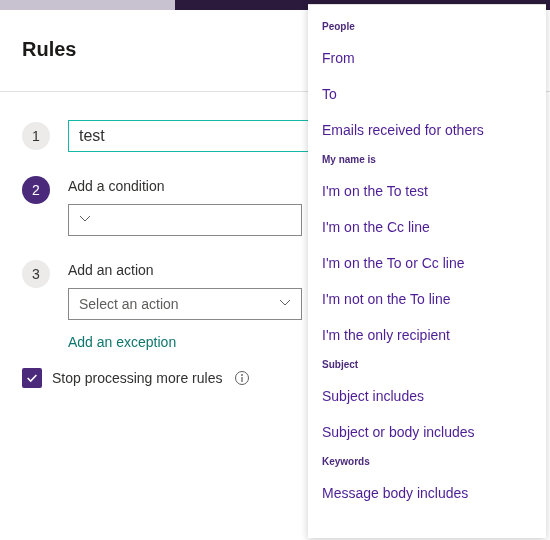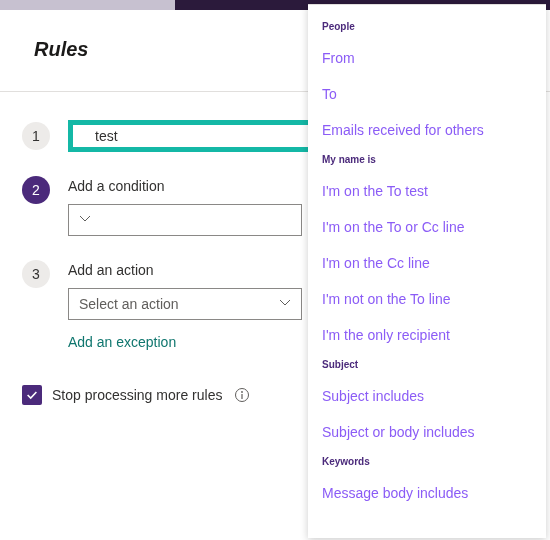--- a/index.html
+++ b/index.html
@@ -25,23 +25,22 @@
     height: 10px;
     background: #c7c1d0;
     margin-left: 0;
   }
   .content {
     padding: 20px 28px 0 22px;
   }
   h1.page-title {
     font-size: 20px;
     font-weight: 600;
-    margin: 8px 0 30px 12px;
+    margin: 8px 0 30px 0;
     color: #1b1a19;
-    font-style: italic;
   }
   .divider {
     border: none;
     border-top: 1px solid #e1dfdd;
     margin: 0 -28px 28px -22px;
   }
   .step {
     display: flex;
     align-items: flex-start;
     margin-bottom: 22px;
@@ -63,23 +62,23 @@
   .step-body { flex: 1; }
   .step-label {
     font-size: 14px;
     color: #323130;
     margin-bottom: 10px;
     margin-top: 4px;
   }
   .text-input {
     width: 100%;
     height: 32px;
-    padding: 4px 22px;
-    border: 5px solid #14b8a6;
-    font-size: 14px;
+    padding: 4px 10px;
+    border: 1px solid #14b8a6;
+    font-size: 16px;
     font-family: inherit;
     color: #323130;
     outline: none;
   }
   .select {
     width: 234px;
     height: 32px;
     border: 1px solid #8a8886;
     display: flex;
     align-items: center;
@@ -93,21 +92,21 @@
   .select svg { width: 12px; height: 12px; }
   .link-text {
     color: #0f766e;
     font-size: 14px;
     margin-top: 14px;
     cursor: pointer;
   }
   .stop-row {
     display: flex;
     align-items: center;
-    margin-top: 35px;
+    margin-top: 18px;
   }
   .checkbox {
     width: 20px;
     height: 20px;
     background: #4b2a7b;
     border-radius: 2px;
     display: flex;
     align-items: center;
     justify-content: center;
     margin-right: 10px;
@@ -140,21 +139,21 @@
   }
   .dropdown-header {
     font-weight: 600;
     color: #4b2a7b;
     padding: 6px 14px 8px 14px;
     font-size: 10px;
   }
   .dropdown-item {
     padding: 10px 14px;
     font-size: 14px;
-    color: #8b5cf6;
+    color: #4c1d95;
     cursor: pointer;
   }
   
   .dropdown-inner::-webkit-scrollbar { width: 10px; }
   .dropdown-inner::-webkit-scrollbar-track { background: #f3f2f1; }
   .dropdown-inner::-webkit-scrollbar-thumb { background: #c8c6c4; border-radius: 5px; }
 </style>
 </head>
 <body>
 
@@ -222,22 +221,22 @@
 
 <div class="dropdown">
   <div class="dropdown-inner" id="dropdown-inner">
 
   <div class="dropdown-header">People</div>
       <div class="dropdown-item">From</div>
       <div class="dropdown-item">To</div>
       <div class="dropdown-item">Emails received for others</div>
       <div class="dropdown-header">My name is</div>
       <div class="dropdown-item">I'm on the To test</div>
+      <div class="dropdown-item">I'm on the Cc line</div>
       <div class="dropdown-item">I'm on the To or Cc line</div>
-      <div class="dropdown-item">I'm on the Cc line</div>
       <div class="dropdown-item">I'm not on the To line</div>
       <div class="dropdown-item">I'm the only recipient</div>
       <div class="dropdown-header">Subject</div>
       <div class="dropdown-item">Subject includes</div>
       <div class="dropdown-item">Subject or body includes</div>
       <div class="dropdown-header">Keywords</div>
       <div class="dropdown-item">Message body includes</div>
     </div>
 </div>
 

